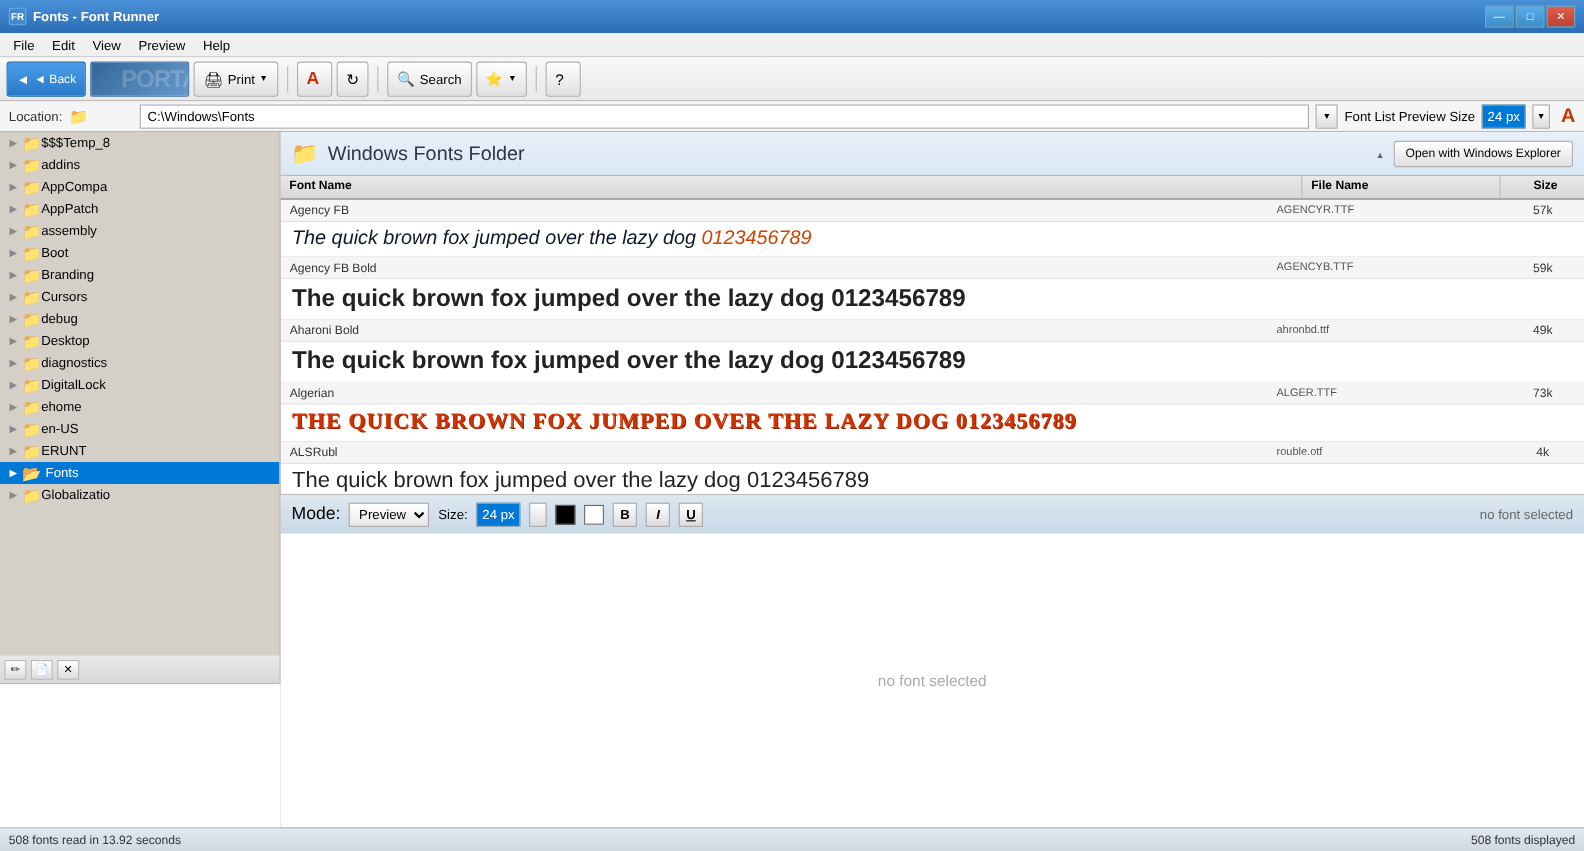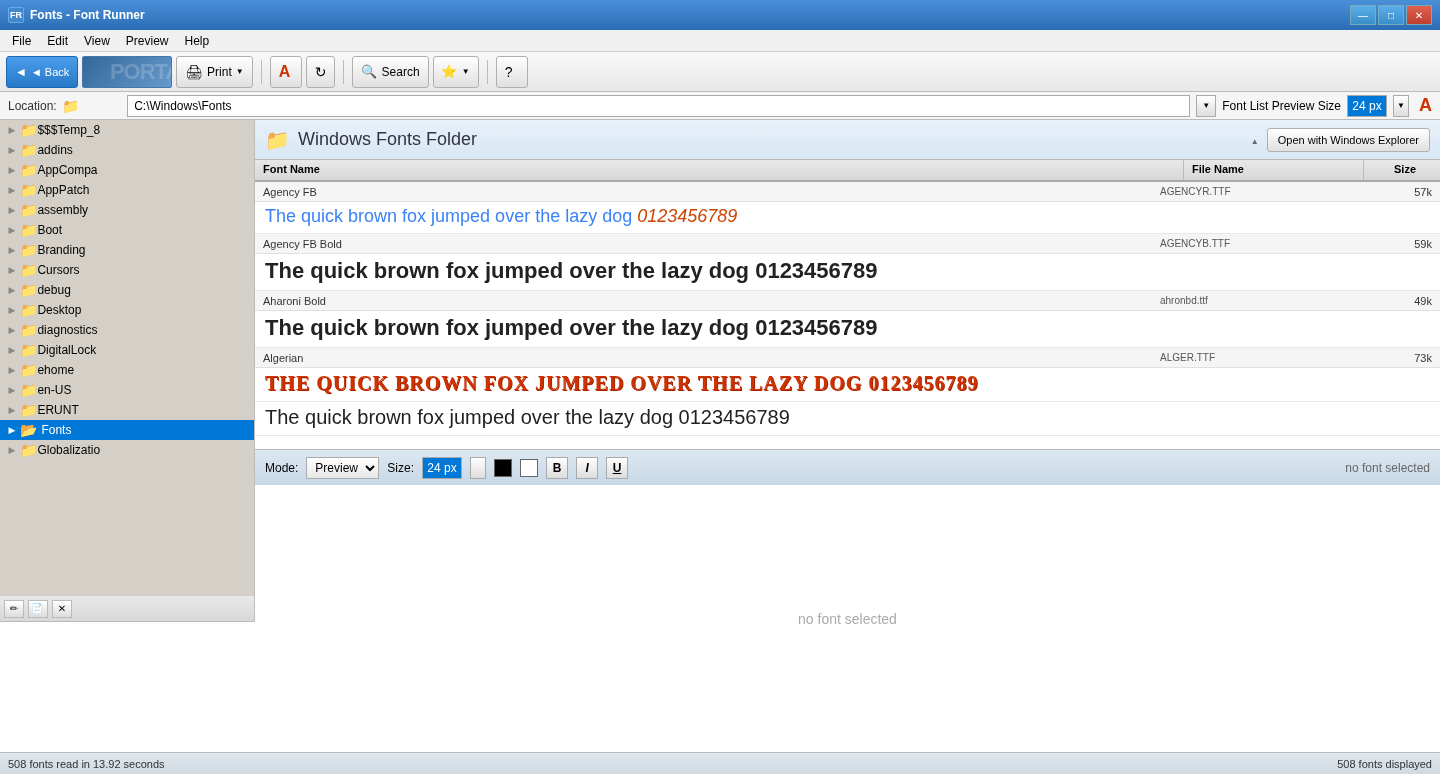--- a/index.html
+++ b/index.html
@@ -172,42 +172,42 @@
       display: flex;
       align-items: center;
       height: 20px;
       padding: 0 8px;
       background: #f5f5f5;
       border-bottom: 1px solid #e0e0e0;
       gap: 32px;
     }
     .font-entry-name { flex: 1; font-size: 11px; color: #333; }
     .font-entry-file { width: 180px; font-size: 10px; color: #555; }
-    .font-entry-size { width: 60px; font-size: 11px; color: #333; text-align: right; }
+    .font-entry-size { width: 60px; font-size: 11px; color: #333; text-align: center; }
     .font-preview-row {
       padding: 4px 10px 6px;
       font-size: 18px;
       color: #222;
       background: white;
       overflow: hidden;
       white-space: nowrap;
       text-overflow: ellipsis;
     }
 
     
     .bottom-toolbar {
       height: 36px;
       background: linear-gradient(to bottom, #dde8f0, #c8d8e8);
       border-top: 1px solid #bbb;
       display: flex;
       align-items: center;
       padding: 0 10px;
       gap: 8px;
     }
-    .mode-label { font-size: 12px; }
+    .mode-label { font-size: 16px; }
     .mode-select {
       height: 22px;
       border: 1px solid #aaa;
       background: linear-gradient(to bottom, #fff, #e8e8e8);
       font-size: 12px;
       padding: 0 4px;
     }
     .size-label { font-size: 12px; }
     .size-input {
       width: 40px; height: 22px;
@@ -470,21 +470,21 @@
 
     <div class="font-list">
 
       <div class="font-entry">
         <div class="font-entry-header">
           <span class="font-entry-name">Agency FB</span>
           <span class="font-entry-file">AGENCYR.TTF</span>
           <span class="font-entry-size">57k</span>
         </div>
         <div class="font-preview-row">
-          <span style="color:#3b82f6;">The quick brown fox jumped over the lazy dog </span><span style="font-style:italic;color:#cc4400;">0123456789</span>
+          <span style="font-style:italic;color:#0f172a;">The quick brown fox jumped over the lazy dog </span><span style="font-style:italic;color:#cc4400;">0123456789</span>
         </div>
       </div>
 
       <div class="font-entry">
         <div class="font-entry-header">
           <span class="font-entry-name">Agency FB Bold</span>
           <span class="font-entry-file">AGENCYB.TTF</span>
           <span class="font-entry-size">59k</span>
         </div>
         <div class="font-preview-row" style="font-weight:bold;font-size:22px;">
@@ -508,20 +508,25 @@
           <span class="font-entry-name">Algerian</span>
           <span class="font-entry-file">ALGER.TTF</span>
           <span class="font-entry-size">73k</span>
         </div>
         <div class="font-preview-row" style="font-family:'Times New Roman',serif;font-variant:small-caps;font-size:20px;letter-spacing:1px;color:#cc3300;font-weight:bold;text-shadow:1px 1px 0 #aa2200;">
           THE QUICK BROWN FOX JUMPED OVER THE LAZY DOG 0123456789
         </div>
       </div>
 
       <div class="font-entry">
+        <div class="font-entry-header">
+          <span class="font-entry-name">ALSRubl</span>
+          <span class="font-entry-file">rouble.otf</span>
+          <span class="font-entry-size">4k</span>
+        </div>
         <div class="font-preview-row" style="font-size:20px;">
           The quick brown fox jumped over the lazy dog 0123456789
         </div>
       </div>
 
     </div>
 
     <div class="bottom-toolbar">
       <span class="mode-label">Mode:</span>
       <select class="mode-select">

